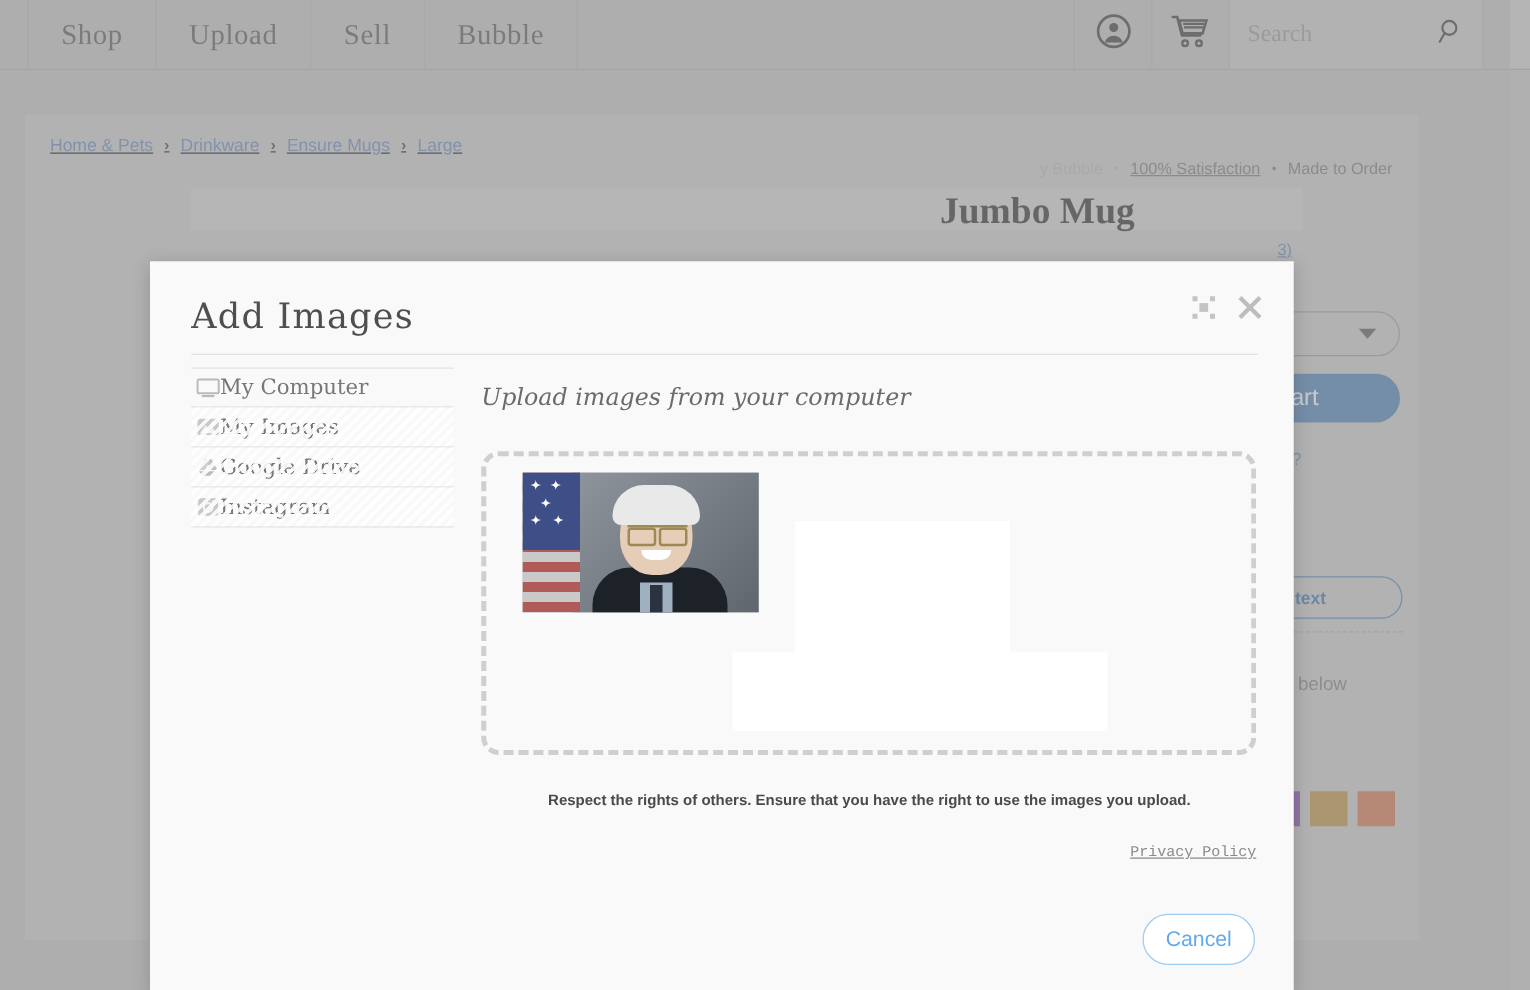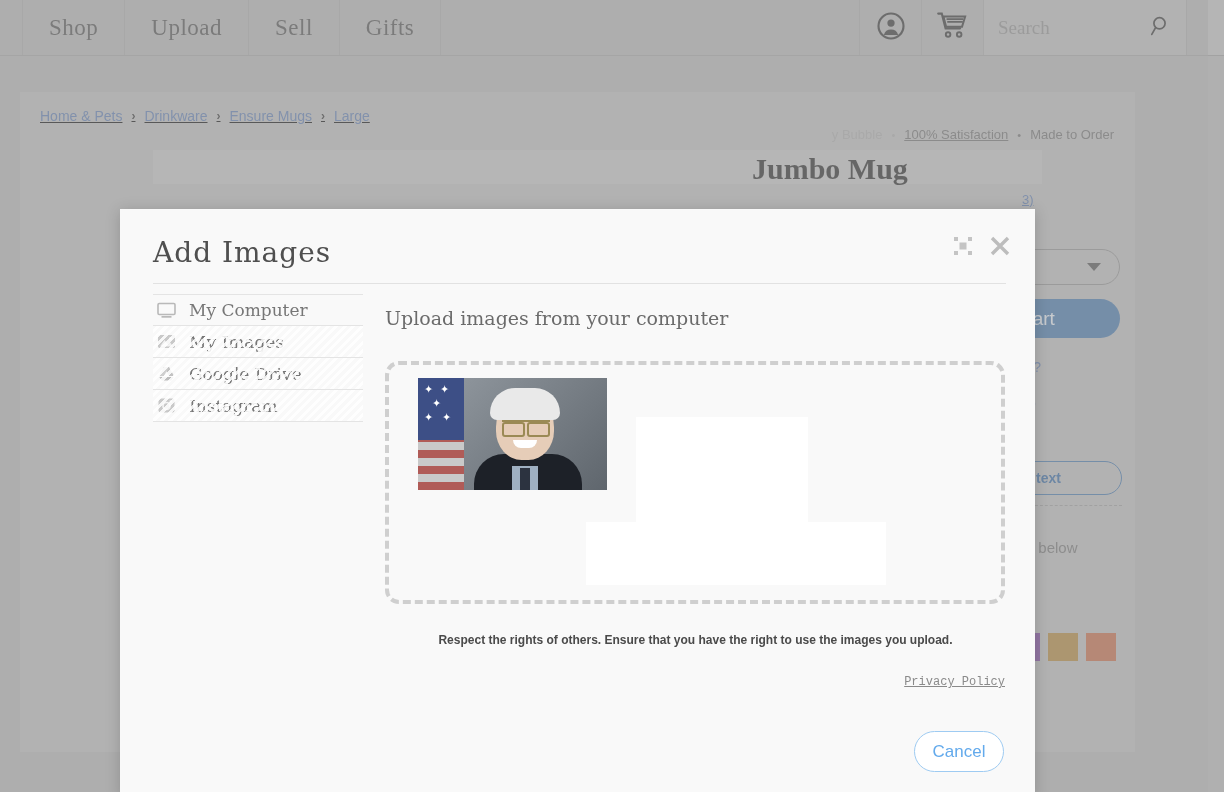--- a/index.html
+++ b/index.html
@@ -170,41 +170,42 @@
     position: absolute; left: 33px; top: 74px; width: 853px;
     border-top: 1px solid #e2e2e2;
   }
 
   
   .side {
     position: absolute; left: 33px; top: 85px; width: 210px;
   }
   .side-item {
     position: relative;
-    display: flex; align-items: center; gap: 13px;
+    display: flex; align-items: center; gap: 0;
     height: 32px; padding-left: 4px;
     border-bottom: 1px solid #e4e4e4;
     font-family: "DejaVu Serif", "Liberation Serif", serif;
     font-size: 17px; color: #777;
   }
   .side-item.first { border-top: 1px solid #e4e4e4; }
   .side-item.hatched::after {
     content: ""; position: absolute; inset: 0;
     background: repeating-linear-gradient(
       -45deg, rgba(255,255,255,0) 0 3px,
       rgba(255,255,255,.85) 3px 6px);
     pointer-events: none;
   }
   .side-icon { width: 19px; height: 17px; line-height: 0; }
 
   
   .panel-head {
     position: absolute; left: 265px; top: 98px;
     width: 621px; display: flex; align-items: center;
     justify-content: space-between;
+    font-style: italic;
   }
   .panel-title {
     font-family: "DejaVu Serif", "Liberation Serif", serif;
     font-size: 19px; color: #6b6b6b;
   }
   .upload-btn {
     border: 1px solid #8fc0ee; border-radius: 16px;
     background: #ffffff; color: #2a7fd4;
     font-family: "Liberation Sans", sans-serif;
     font-size: 13px; font-weight: bold;
@@ -307,21 +308,21 @@
       <div class="nav-item first">
         <span>Shop</span>
       </div>
       <div class="nav-item">
         <span>Upload</span>
       </div>
       <div class="nav-item">
         <span>Sell</span>
       </div>
       <div class="nav-item">
-        <span>Gifts</span>
+        <span>Bubble</span>
       </div>
       <div class="nav-spacer"></div>
       <div class="nav-icon-cell">
         <span>
           <svg width="30" height="30" viewBox="0 0 24 24">
             <circle cx="12" cy="12" r="10" fill="none" stroke="#2c2c2c" stroke-width="1.7"></circle>
             <circle cx="12" cy="9.6" r="2.9" fill="#2c2c2c"></circle>
             <path d="M6.3 19.2a5.9 5.9 0 0 1 11.4 0z" fill="#2c2c2c"></path>
           </svg>
         </span>

